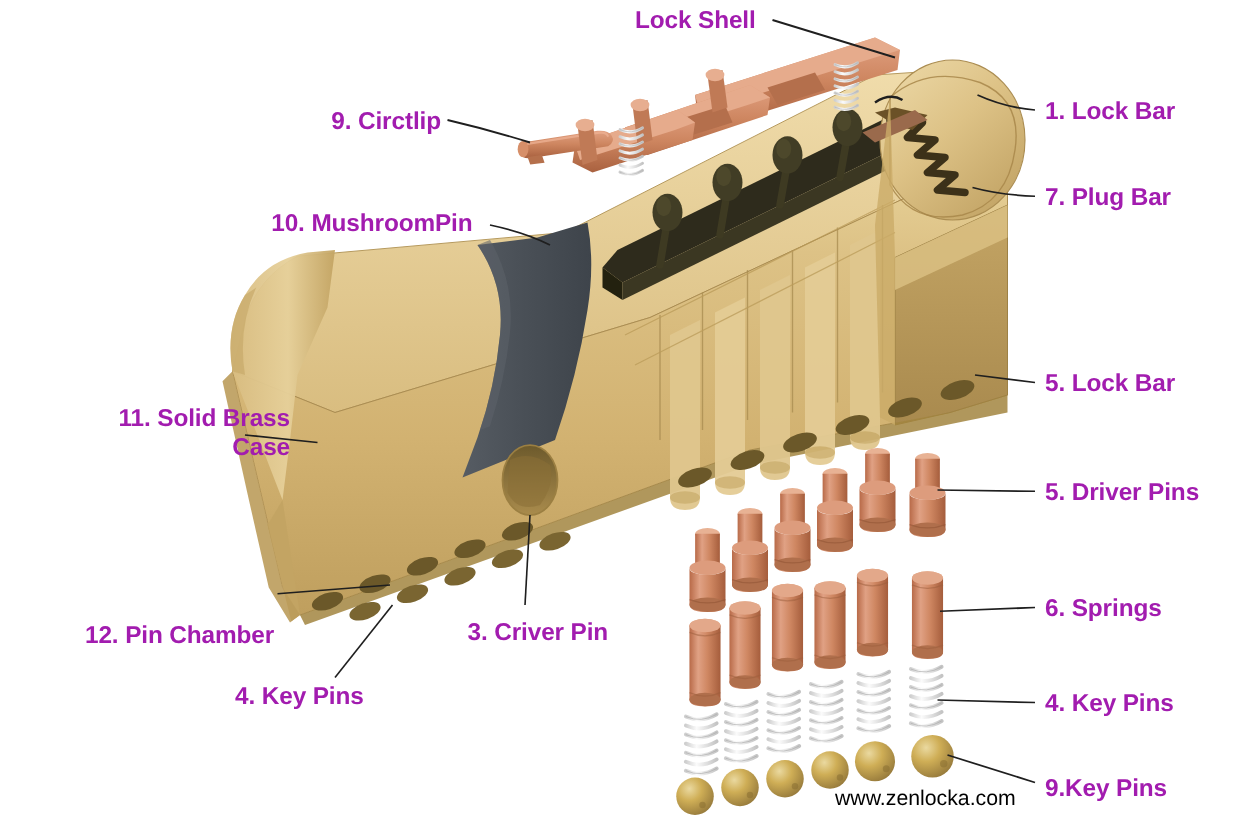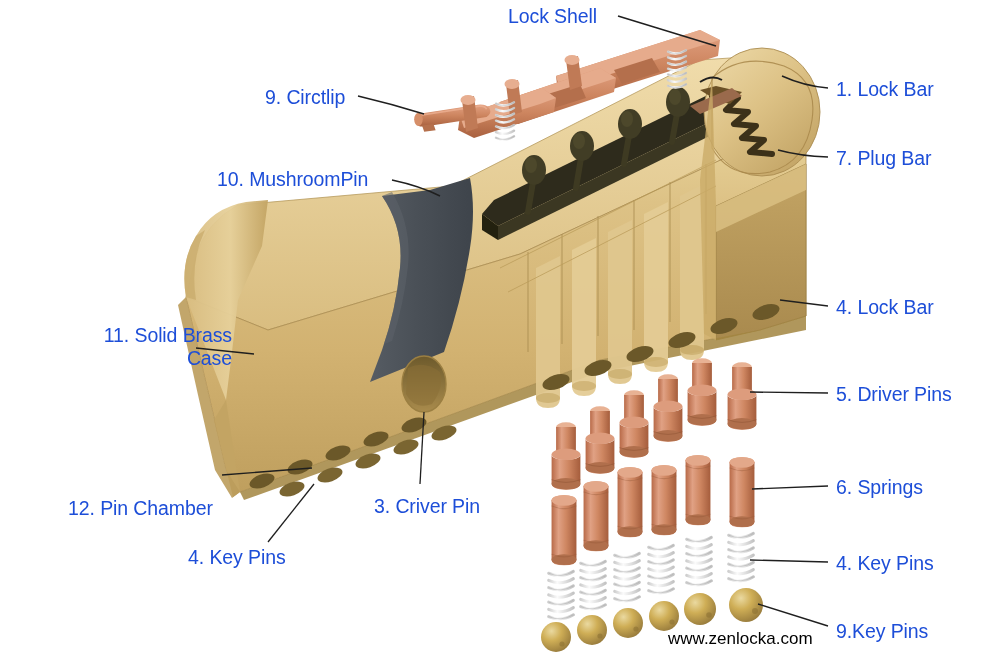--- a/index.html
+++ b/index.html
@@ -20,23 +20,23 @@
   }
   #art {
     position: absolute;
     left: 0; top: 0;
     width: 1000px;
     height: 666px;
   }
   .lbl {
     position: absolute;
     font-family: "Liberation Sans", "DejaVu Sans", sans-serif;
-    font-weight: normal;
+    font-weight: bold;
     font-size: 19.5px;
-    color: #1d4ed8;
+    color: #a21caf;
     white-space: pre;
     letter-spacing: -0.1px;
     line-height: 1.18;
   }
   .lbl.two-line { white-space: pre-line; }
   .lbl.c { text-align: center; }
   #watermark {
     position: absolute;
     font-family: "Liberation Sans", "DejaVu Sans", sans-serif;
     font-size: 17px;
@@ -395,21 +395,21 @@
       <path d="M268 542 L314 484" stroke-width="1.3"></path>
       <path d="M828 626 L758 604" stroke-width="1.4"></path>
     </g>
   </svg>
 
   <div class="lbl c" style="left:508px; top:5px;">Lock Shell</div>
   <div class="lbl" style="left:265px; top:86px;">9. Circtlip</div>
   <div class="lbl" style="left:836px; top:78px;">1. Lock Bar</div>
   <div class="lbl" style="left:836px; top:147px;">7. Plug Bar</div>
   <div class="lbl" style="left:217px; top:168px;">10. MushroomPin</div>
-  <div class="lbl" style="left:836px; top:296px;">4. Lock Bar</div>
+  <div class="lbl" style="left:836px; top:296px;">5. Lock Bar</div>
   <div class="lbl two-line" style="left:62px;  top:324px; width:170px; text-align:right;">11. Solid Brass
 Case</div>
   <div class="lbl" style="left:836px; top:383px;">5. Driver Pins</div>
   <div class="lbl" style="left:68px;  top:464px;margin-top:33px;">12. Pin Chamber</div>
   <div class="lbl" style="left:836px; top:476px;">6. Springs</div>
   <div class="lbl" style="left:374px; top:495px;">3. Criver Pin</div>
   <div class="lbl" style="left:836px; top:552px;">4. Key Pins</div>
   <div class="lbl" style="left:188px; top:546px;">4. Key Pins</div>
   <div class="lbl" style="left:836px; top:620px;">9.Key Pins</div>
 

